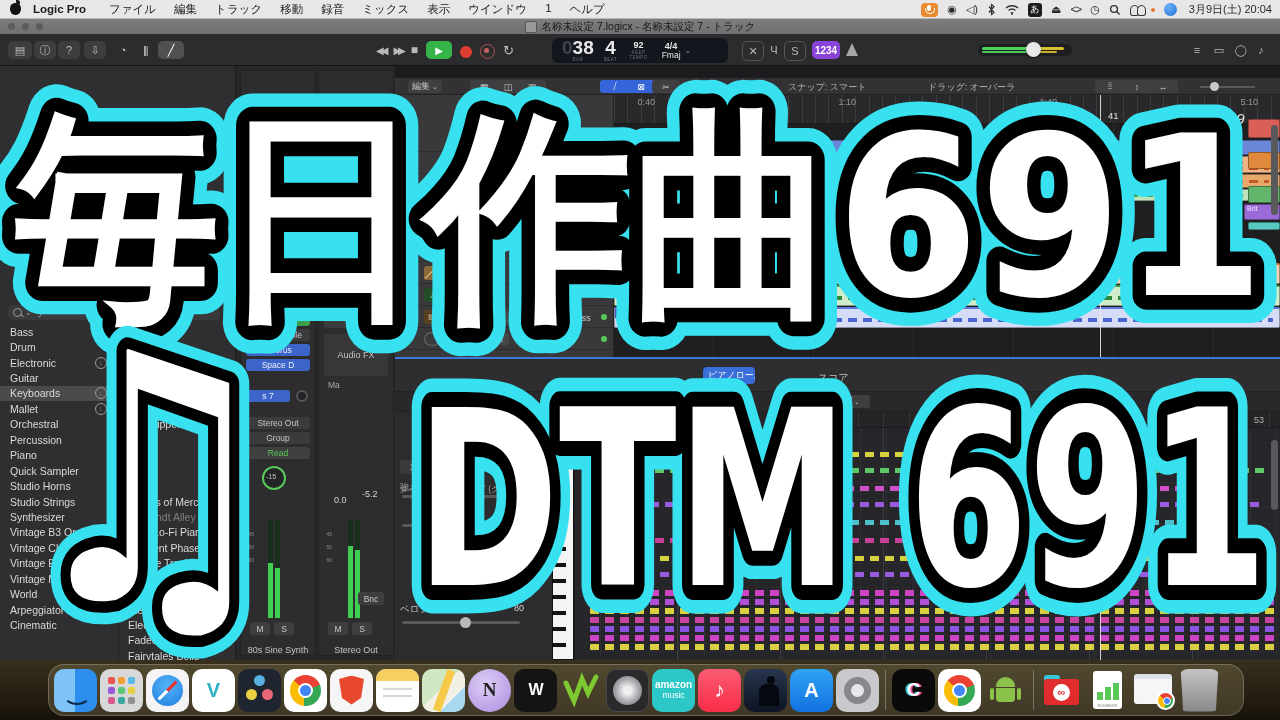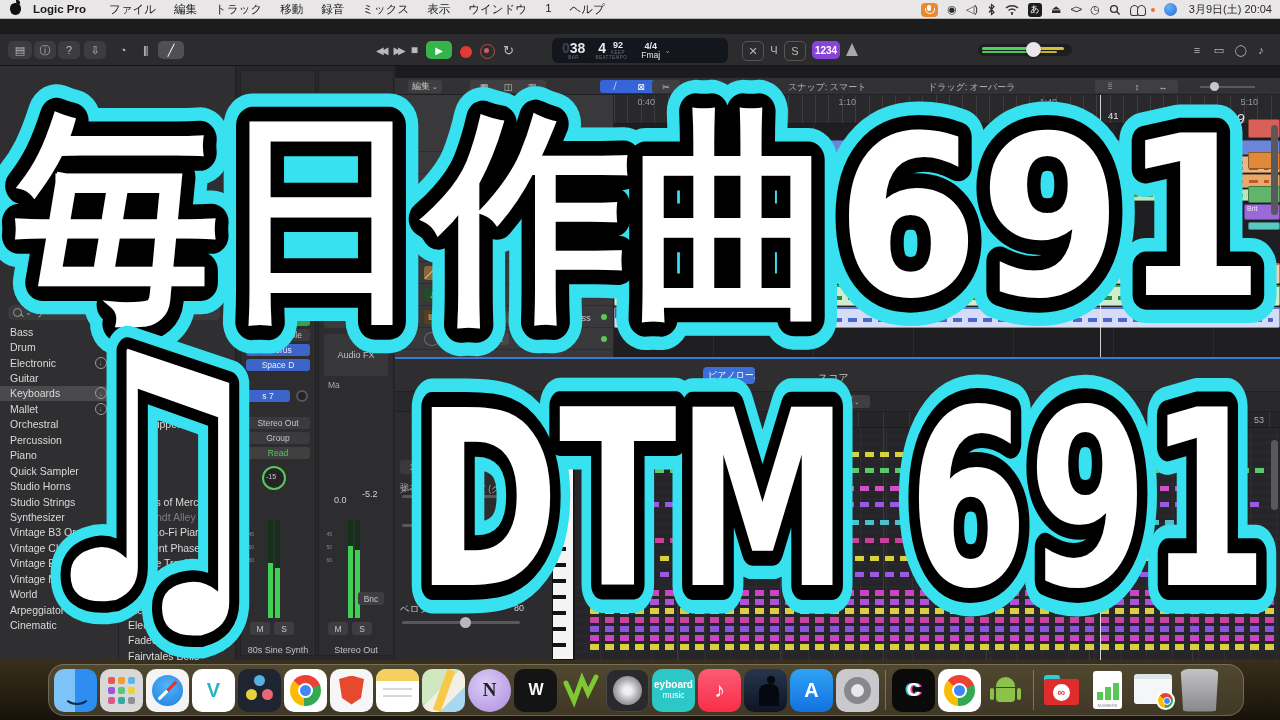--- a/index.html
+++ b/index.html
@@ -41,21 +41,21 @@
   .tb-glyph{color:#b9b9bb;font-size:11px;}
   .transport{position:absolute;top:7px;display:flex;align-items:center;gap:8px;color:#b9b9bb;font-size:10px;}
   .t-play{width:26px;height:18px;background:#35b44a;border-radius:5px;color:#fff;display:flex;align-items:center;justify-content:center;}
   .t-rec{width:12px;height:12px;border-radius:50%;background:#e03c34;margin-top:3px;}
   .t-rec2{width:13px;height:13px;border-radius:50%;border:1.5px solid #b05050;margin-top:2px;position:relative;}
   .t-rec2 i{position:absolute;left:3px;top:3px;width:5px;height:5px;border-radius:50%;background:#c86060;}
   .lcd{position:absolute;left:552px;top:4px;width:176px;height:25px;background:#14161d;border-radius:6px;
     display:flex;align-items:center;color:#e8e8ea;}
   .lcd .grp{display:flex;flex-direction:column;align-items:center;line-height:1;}
   .lcd .lab{font-size:4.5px;color:#6a6e7c;letter-spacing:.5px;margin-top:1px;}
-  .lcd .big{font-size:14px;font-weight:bold;letter-spacing:0;}
+  .lcd .big{font-size:19px;font-weight:bold;letter-spacing:0;}
   .lcd .dim{color:#3f4350;}
   .lcd .mid{font-size:9px;font-weight:bold;}
   .lcd .chev{color:#8a8e9a;font-size:8px;margin:0 4px;}
   .purple-badge{background:#8a43d8;color:#fff;font-weight:bold;border-radius:5px;}
   .metro{position:absolute;top:9px;width:0;height:0;border-left:6px solid transparent;border-right:6px solid transparent;border-bottom:13px solid #a8a8aa;}
   .vol-slider{position:absolute;left:978px;top:10px;width:94px;height:12px;background:#1e1e20;border-radius:6px;}
   .vol-slider .g1{position:absolute;left:4px;top:3px;width:62px;height:2.5px;background:#4cd45e;border-radius:2px;}
   .vol-slider .g2{position:absolute;left:4px;top:6.8px;width:55px;height:2.5px;background:#49c85a;border-radius:2px;}
   .vol-slider .y1{position:absolute;left:60px;top:3px;width:26px;height:2.5px;background:#d8c030;border-radius:2px;}
   .vol-slider .y2{position:absolute;left:55px;top:6.8px;width:24px;height:2.5px;background:#c8b02c;border-radius:2px;}
@@ -260,20 +260,29 @@
           <circle cx="5" cy="5" r="3.4" stroke="#333" stroke-width="1.4" fill="none"></circle>
           <path d="M7.6 7.6 L10.6 10.6" stroke="#333" stroke-width="1.4"></path>
         </svg>
       <span class="users"></span>
       <span class="odot"></span>
       <span class="dotc"></span>
       <span class="mb-clock">3月9日(土) 20:04</span>
     </div>
   </div>
 
+  <div class="abs titlebar">
+    <span class="tl">
+        <i></i>
+        <i></i>
+        <i></i>
+      </span>
+    <span class="doc-ic"></span>
+    <span>名称未設定 7.logicx - 名称未設定 7 - トラック</span>
+  </div>
 
   <div class="abs toolbar">
     <div class="tb-chip" style="left:8px;width:24px;">
         <span class="tb-glyph">▤</span>
       </div>
     <div class="tb-chip" style="left:34px;width:22px;">
         <span class="tb-glyph">ⓘ</span>
       </div>
     <div class="tb-chip" style="left:58px;width:22px;">
         <span class="tb-glyph">?</span>
@@ -305,21 +314,21 @@
 
     <div class="lcd">
       <div class="grp" style="margin-left:10px;">
         <div class="big"><span class="dim">0</span><span>38</span></div>
         <div class="lab">BAR</div>
       </div>
       <div class="grp" style="margin-left:10px;">
         <div class="big">4</div>
         <div class="lab">BEAT</div>
       </div>
-      <div class="grp" style="margin-left:0;">
+      <div class="grp" style="margin-left:12px;">
         <div class="mid">92</div>
         <div class="lab">KEEP</div>
         <div class="lab">TEMPO</div>
       </div>
       <div class="grp" style="margin-left:14px;">
         <div class="mid">4/4</div>
         <div class="mid" style="font-weight:normal;font-size:8.5px;">Fmaj</div>
       </div>
       <span class="chev">⌄</span>
     </div>
@@ -841,21 +850,21 @@
         <div class="ctr">W</div>
       </div>
     <div class="dk i-wave"><svg width="43" height="43">
           <path d="M6 14 L14 32 L22 10 L28 24 L36 8" stroke="#7ec832" stroke-width="5" fill="none" stroke-linecap="round"></path>
         </svg></div>
     <div class="dk i-logic run">
         <div class="spk"></div>
       </div>
     <div class="dk i-amazon">
         <div class="ctr" style="flex-direction:column;">
-          <span class="b">eyboard</span>
+          <span class="b">amazon</span>
           <span>music</span>
         </div>
       </div>
     <div class="dk i-music">
         <div class="ctr">♪</div>
       </div>
     <div class="dk i-kindle">
         <div class="head"></div>
         <div class="body"></div>
       </div>

